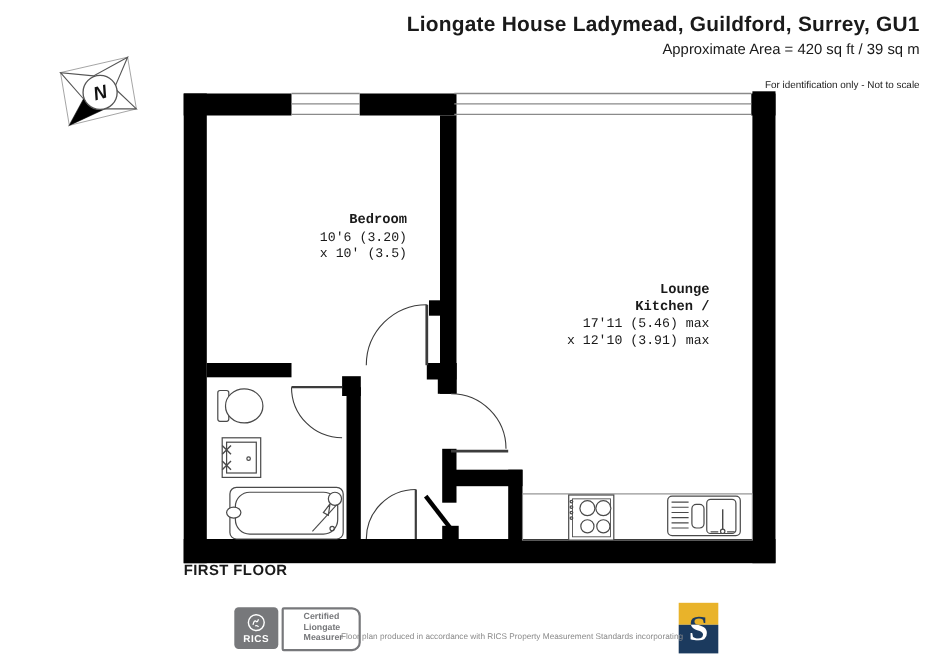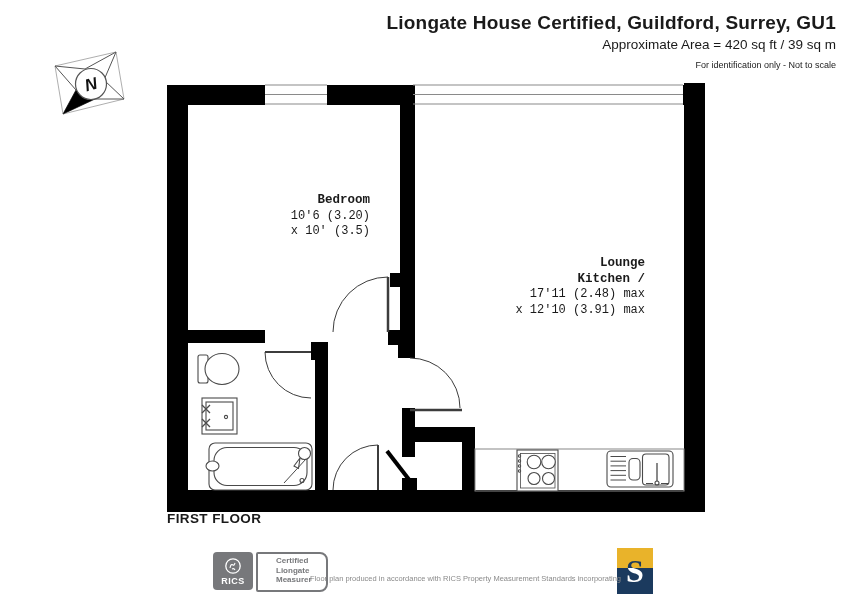--- a/index.html
+++ b/index.html
@@ -3,21 +3,21 @@
 <meta charset="utf-8">
 <style>
   html,body{margin:0;padding:0;background:#fff;}
   body{width:849px;height:600px;position:relative;overflow:hidden;
        font-family:"Liberation Sans",sans-serif;color:#1a1a1a;}
   .abs{position:absolute;}
   
   .header{right:13px;top:12px;text-align:right;}
   .title{font-size:19px;font-weight:bold;letter-spacing:0.2px;}
   .area{font-size:13.5px;margin-top:3px;}
-  .note{font-size:9px;margin-top:8px;color:#222;}
+  .note{font-size:9px;margin-top:20px;color:#222;}
   
   .room-label{text-align:right;font-size:12px;line-height:15.5px;font-family:Liberation Mono, monospace;}
   .room-label .rname{font-weight:bold;font-size:12.5px;}
   .bedroom-label{left:224px;top:193px;width:146px;}
   .kitchen-label{left:475px;top:256px;width:170px;}
   .floor-label{left:167px;top:511px;font-size:13.5px;font-weight:bold;letter-spacing:0.4px;}
   
   .rics-badge{left:213px;top:552px;width:40px;height:38px;background:#77787b;border-radius:4px;
               display:flex;flex-direction:column;align-items:center;justify-content:center;}
   .rics-word{color:#fff;font-size:9px;font-weight:bold;letter-spacing:0.5px;margin-top:1px;}
@@ -151,35 +151,35 @@
 
   <g>
     <rect x="617" y="548" width="36" height="20" fill="#e9b32a"></rect>
     <rect x="617" y="568" width="36" height="26" fill="#1b3a5e"></rect>
     <text clip-path="url(#sTop)" x="635" y="582" text-anchor="middle" font-size="32" font-weight="bold" font-family="Liberation Serif, serif" fill="#1b3a5e">S</text>
     <text clip-path="url(#sBot)" x="635" y="582" text-anchor="middle" font-size="32" font-weight="bold" font-family="Liberation Serif, serif" fill="#ffffff">S</text>
   </g>
 </svg>
 
 <div class="abs header">
-  <div class="title">Liongate House Certified, Guildford, Surrey, GU1</div>
+  <div class="title">Liongate House Ladymead, Guildford, Surrey, GU1</div>
   <div class="area">Approximate Area = 420 sq ft / 39 sq m</div>
   <div class="note">For identification only - Not to scale</div>
 </div>
 
 <div class="abs room-label bedroom-label">
   <div class="rname">Bedroom</div>
   <div>10'6 (3.20)</div>
   <div>x 10' (3.5)</div>
 </div>
 
 <div class="abs room-label kitchen-label">
   <div class="rname">Lounge</div>
   <div class="rname">Kitchen /</div>
-  <div>17'11 (2.48) max</div>
+  <div>17'11 (5.46) max</div>
   <div>x 12'10 (3.91) max</div>
 </div>
 
 <div class="abs floor-label">FIRST FLOOR</div>
 
 <div class="abs rics-badge">
   <svg width="18" height="18" viewBox="0 0 18 18">
     <circle cx="9" cy="9" r="7.2" fill="none" stroke="#fff" stroke-width="1.3"></circle>
     <path d="M6,11 Q7,6 9,8 Q10,9 11,6 M8,12 q2,-1 3,1" fill="none" stroke="#fff" stroke-width="1.1"></path>
   </svg>

